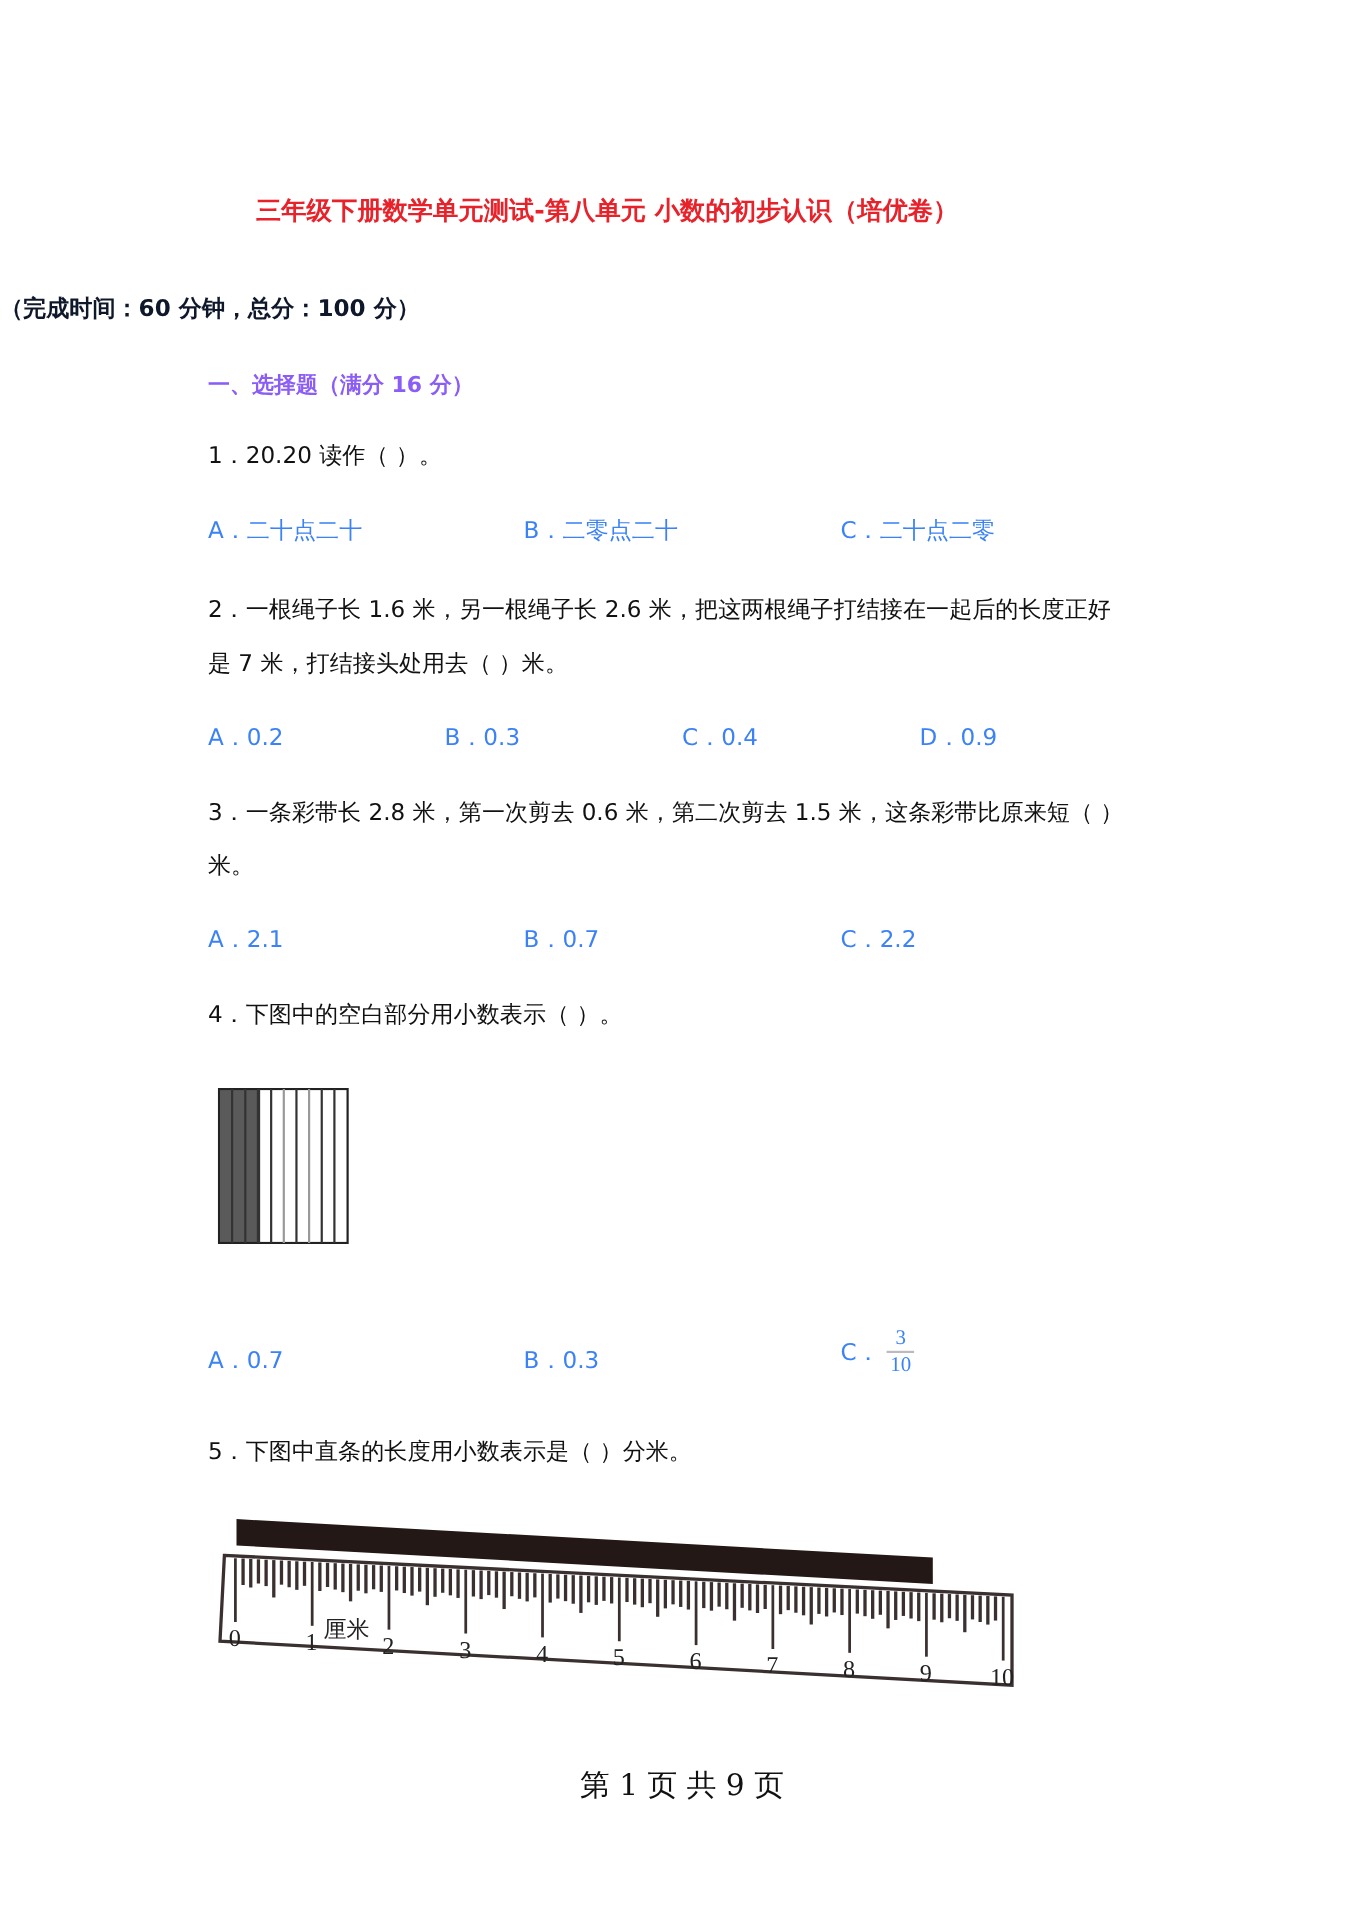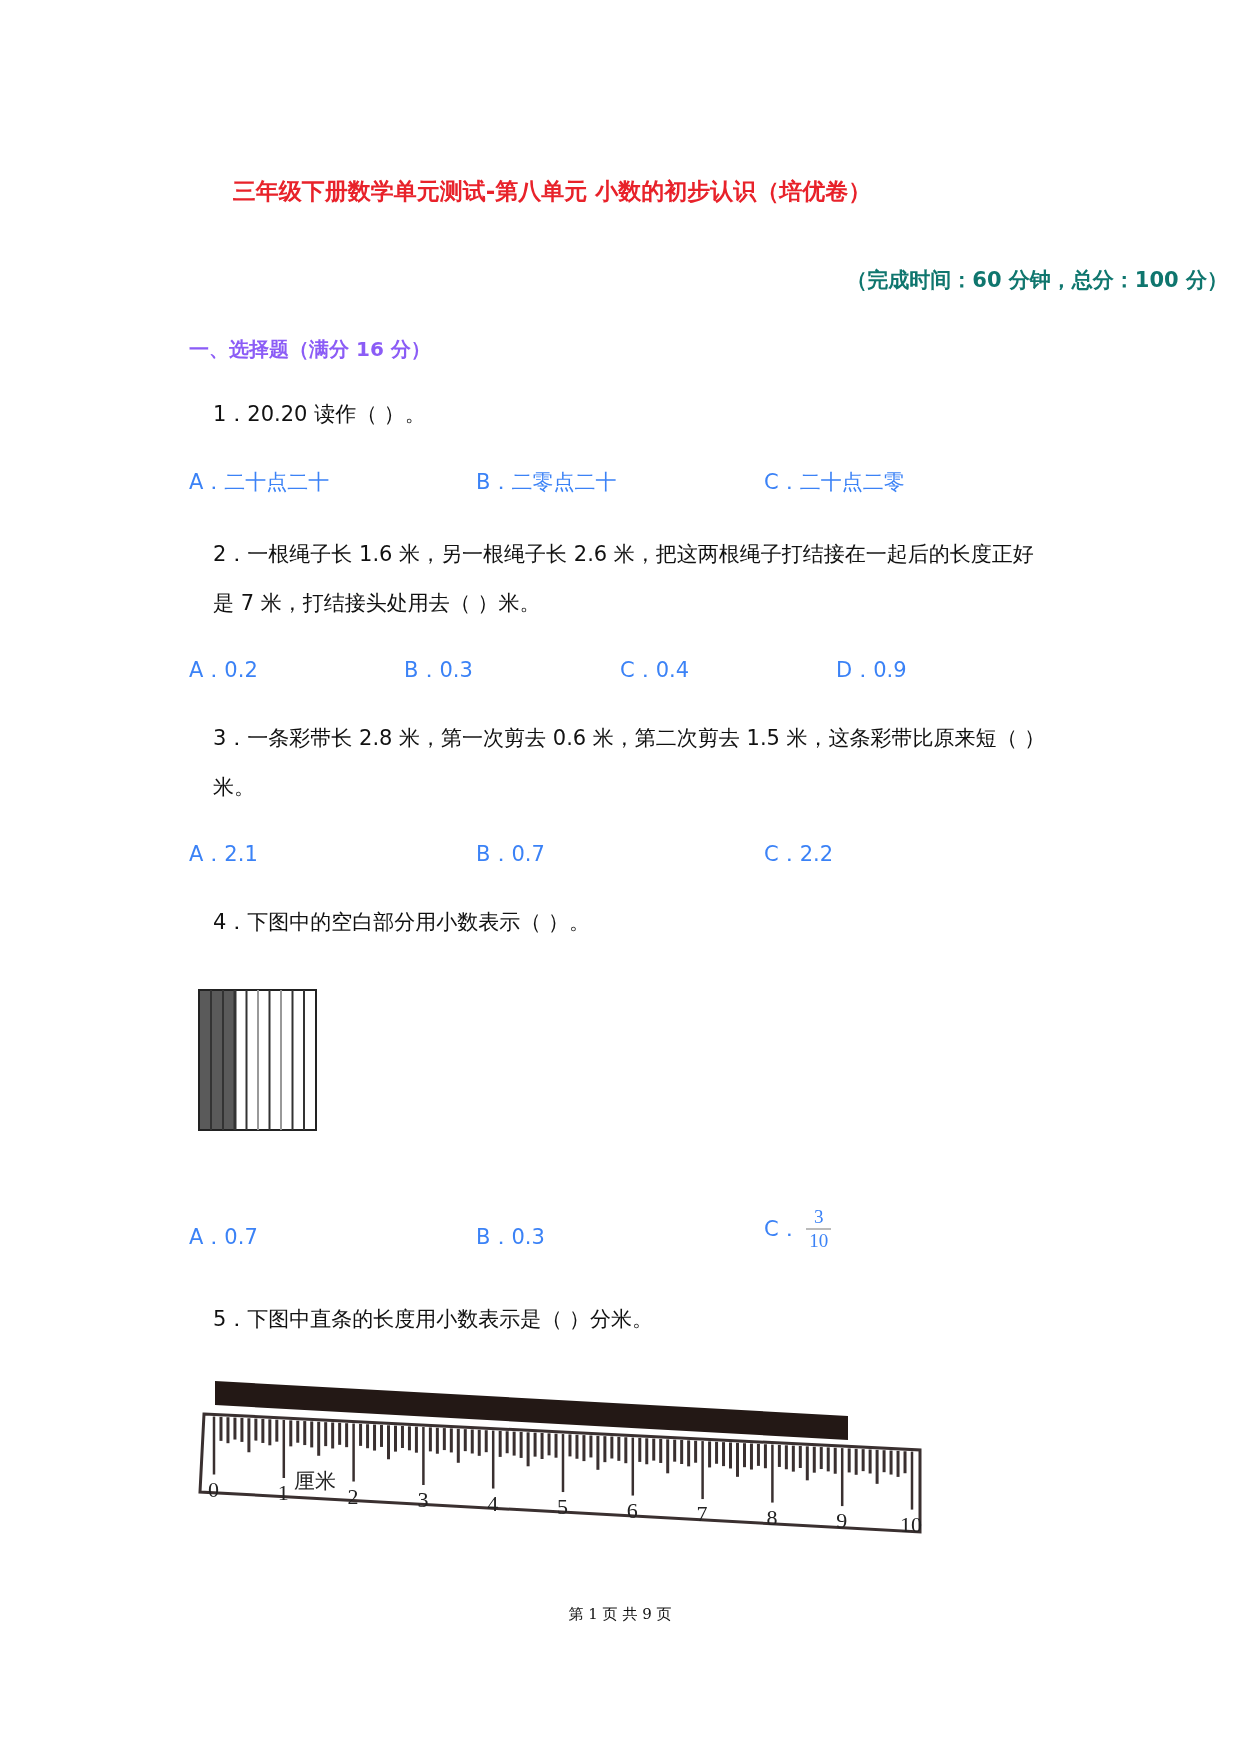--- a/index.html
+++ b/index.html
@@ -1,31 +1,31 @@
 <!DOCTYPE html>
 <html><head>
 <meta charset="utf-8">
 <style>
   html, body { margin: 0; padding: 0; background: #ffffff; }
   body { width: 1240px; height: 1754px; position: relative; overflow: hidden;
          font-family: "DejaVu Sans", "Liberation Sans", sans-serif; color: #111; }
   .abs { position: absolute; }
   .title { left: 0; width: 1104px; top: 176px; text-align: center; font-size: 23px;
            font-weight: bold; color: #e8222a; letter-spacing: 0px; }
-  .subtitle { left: 0; width: 1228px; top: 266px; text-align: right; font-size: 21px;
-              font-weight: bold; color: #0f766e; }
+  .subtitle { left: 0; width: 1228px; top: 266px; text-align: left; font-size: 21px;
+              font-weight: bold; color: #0f172a; }
   .section { left: 189px; top: 336px; font-size: 20px; font-weight: bold; color: #8b5cf6; }
-  .q { left: 189px; font-size: 21px; color: #111; white-space: nowrap; margin-left: 24px; }
+  .q { left: 189px; font-size: 21px; color: #111; white-space: nowrap; }
   .opt { font-size: 21px; color: #3b82f6; white-space: nowrap; }
   .frac { display: inline-block; vertical-align: middle; text-align: center;
           font-family: "Liberation Serif", "DejaVu Serif", serif; font-size: 19px; line-height: 22px; }
   .frac .num { display: block; border-bottom: 2px solid #bbb; padding: 0 3px; }
   .frac .den { display: block; padding: 0 3px; }
   .footer { left: 0; width: 1240px; top: 1605px; text-align: center;
-            font-family: "DejaVu Serif", "Liberation Serif", serif; font-size: 15px; color: #111; }
+            font-family: "DejaVu Serif", "Liberation Serif", serif; font-size: 27px; color: #111; }
 </style>
 </head>
 <body>
 
 <div class="abs title">三年级下册数学单元测试-第八单元  小数的初步认识（培优卷）</div>
 <div class="abs subtitle">（完成时间：60 分钟，总分：100 分）</div>
 
 <div class="abs section">一、选择题（满分 16 分）</div>
 
 <div class="abs q" style="top:400px">1．20.20 读作（    ）。</div>

